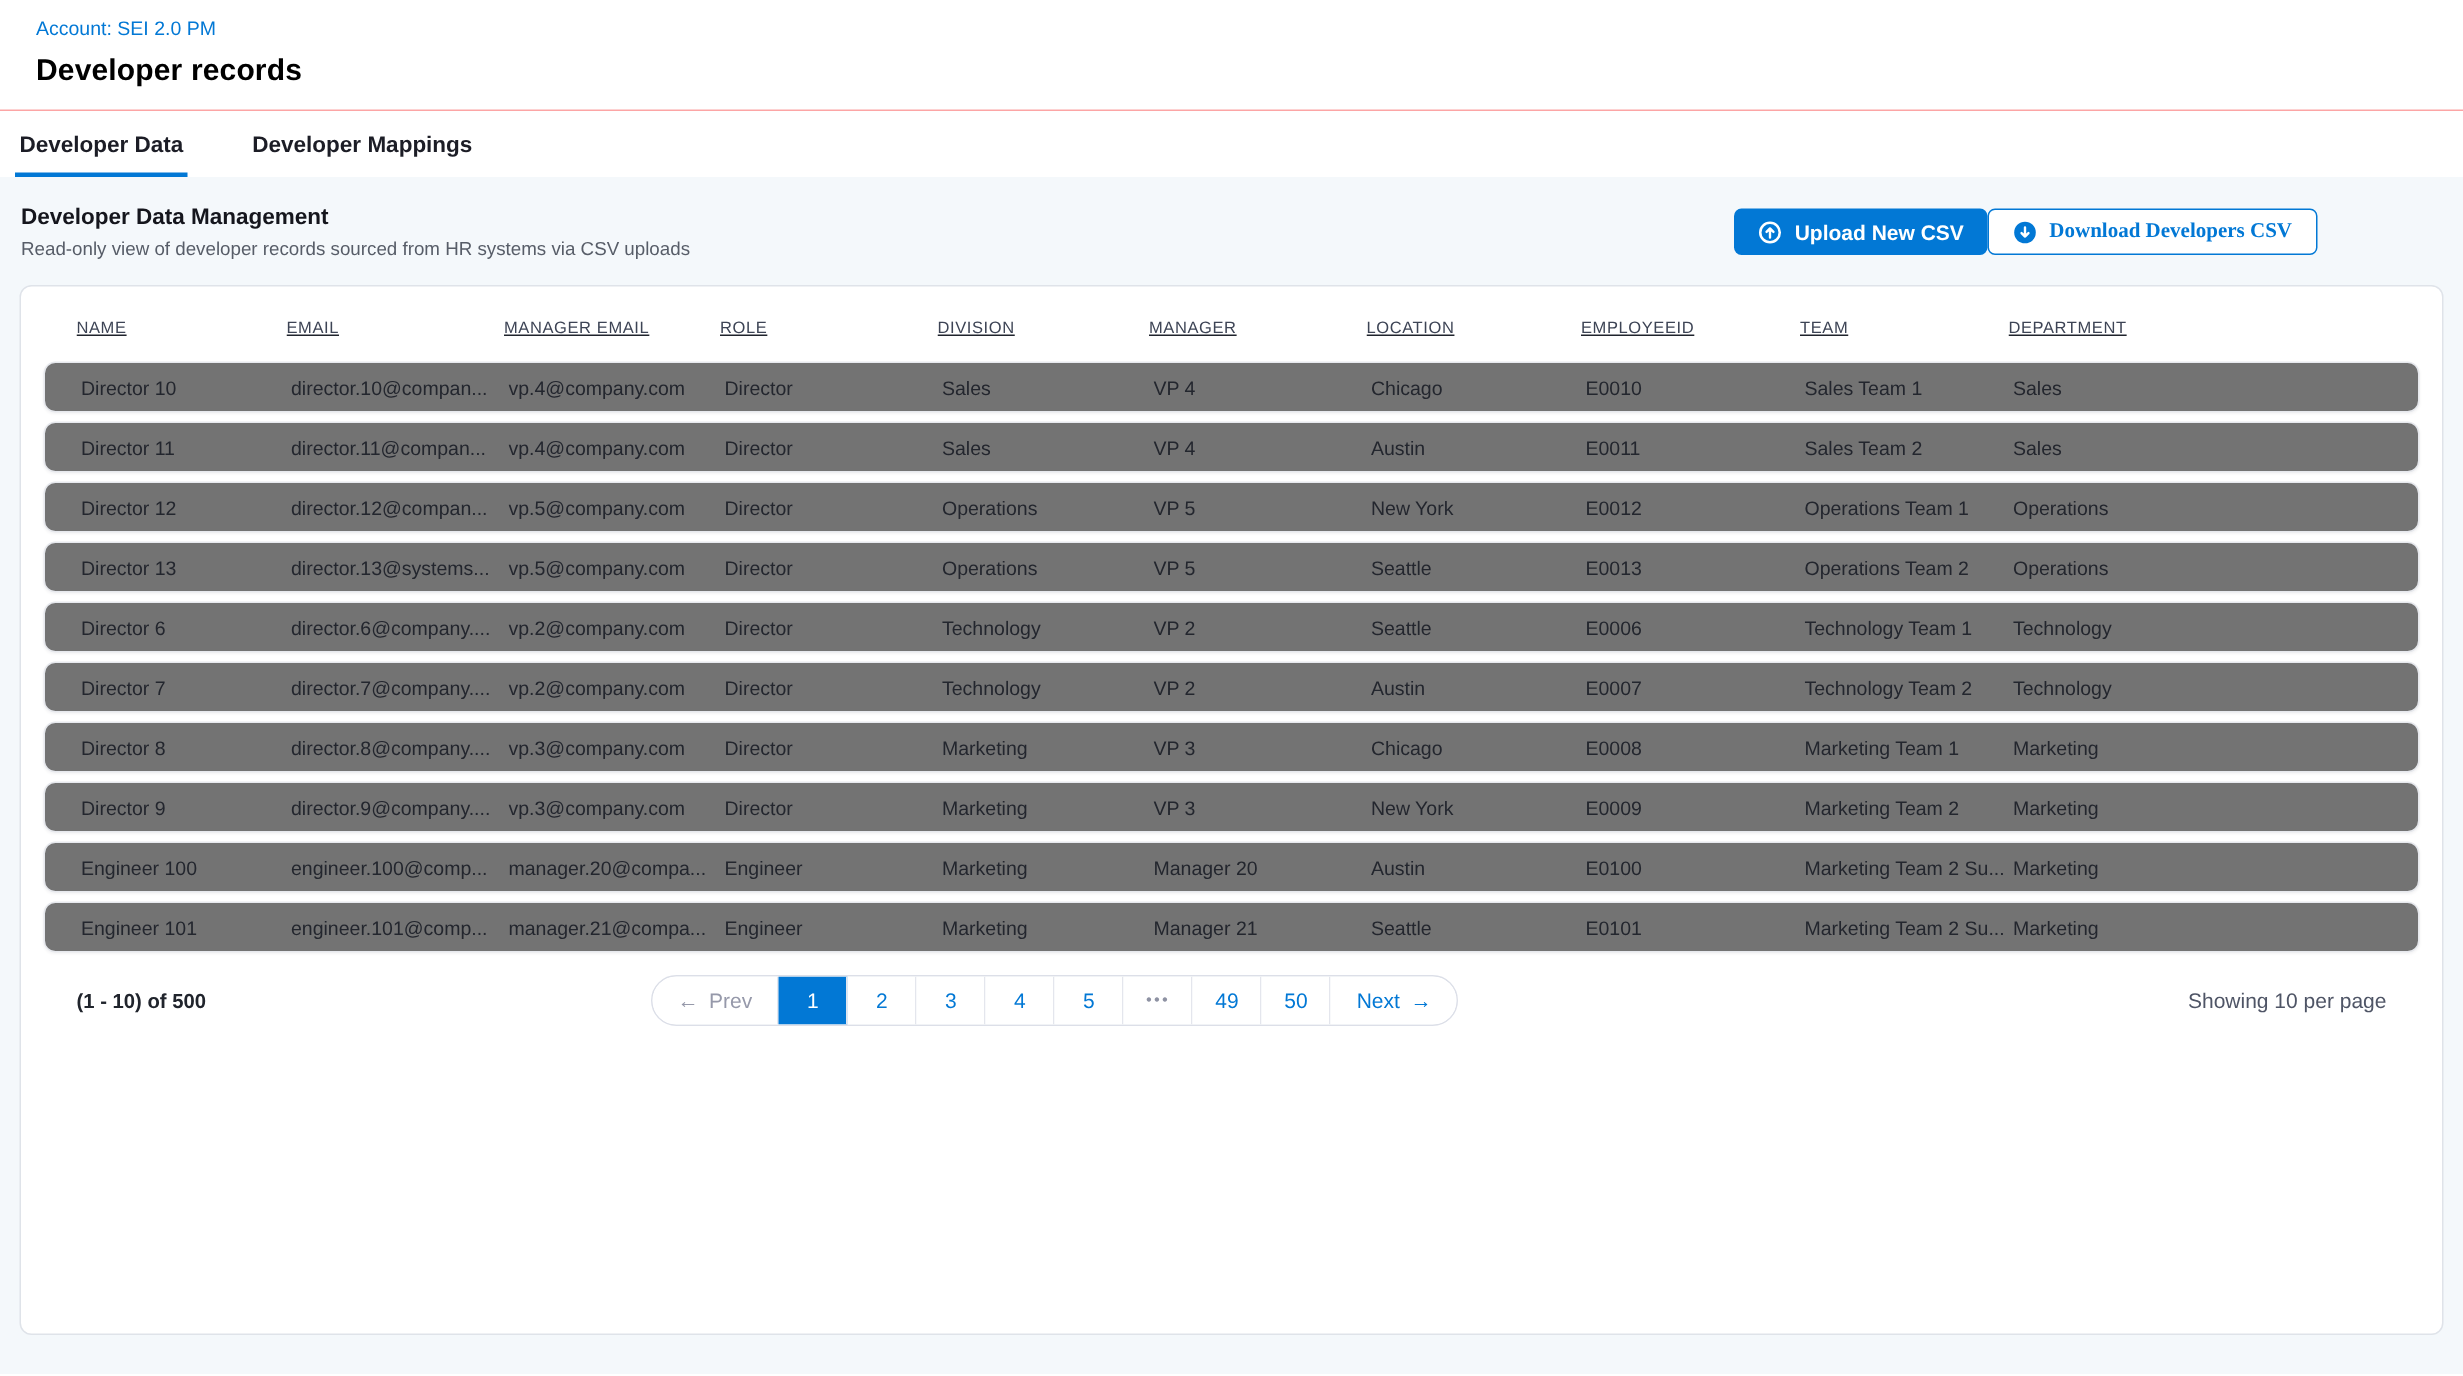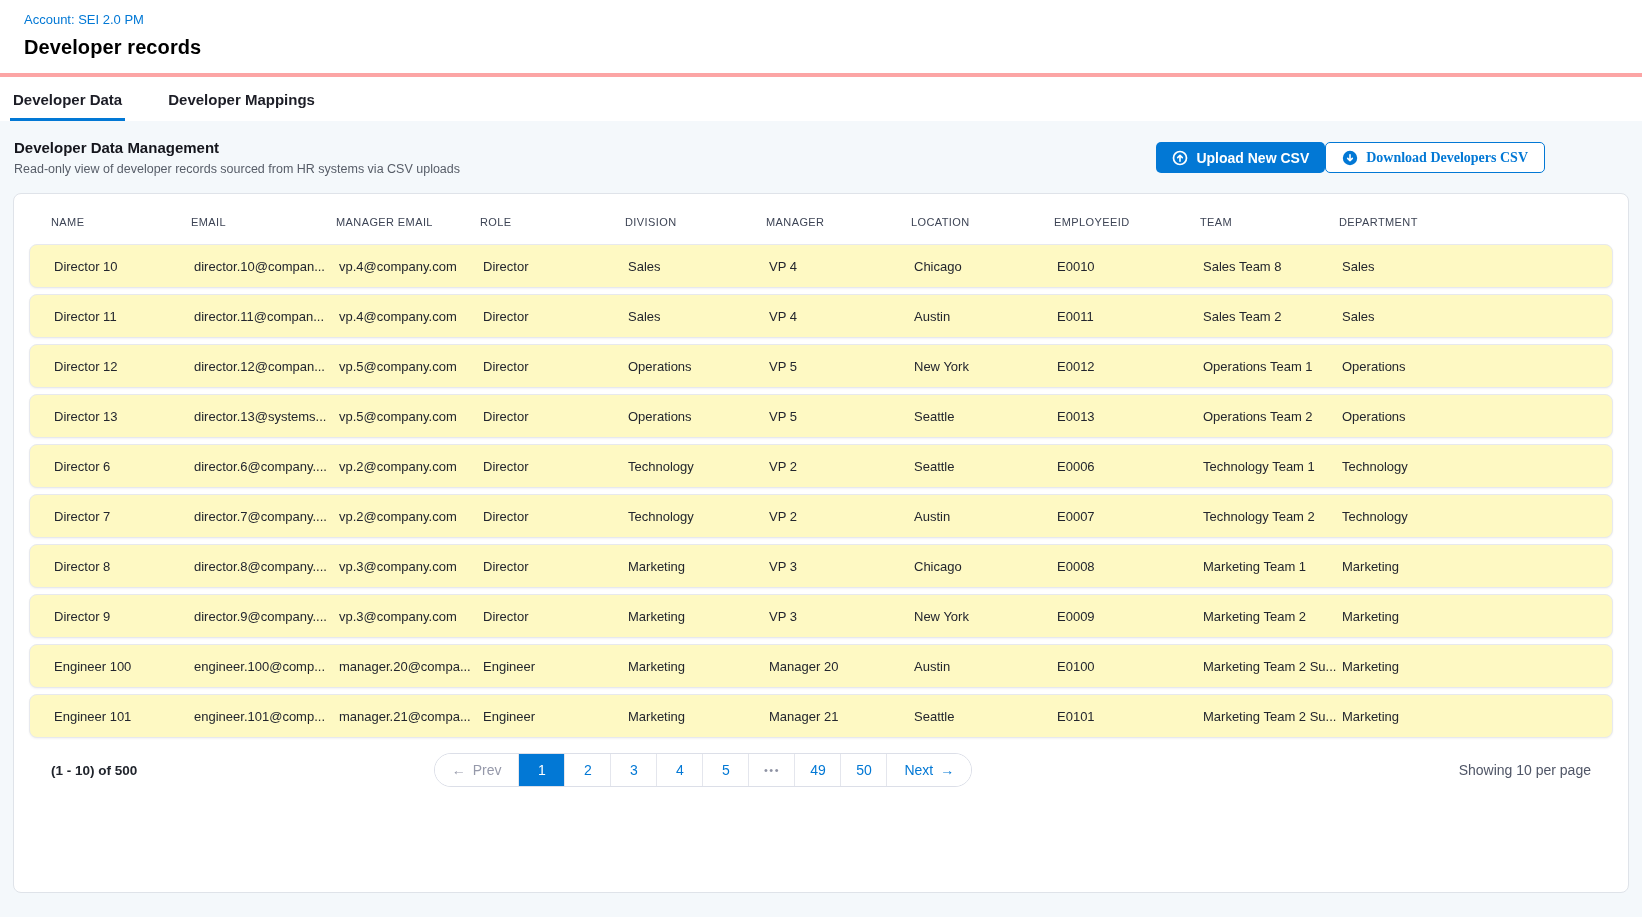--- a/index.html
+++ b/index.html
@@ -10,21 +10,21 @@
     color: #1f232c;
     overflow: hidden;
   }
 
   
   .top-header { background: #fff; padding: 10px 24px 14px; }
   .account-link { color: #0278d5; font-size: 13px; cursor: pointer; display: inline-block; }
   .page-title { font-size: 20px; font-weight: 700; color: #000000; margin-top: 8px; letter-spacing: .1px; }
 
   
-  .tabbar { background: #fff; border-top: 4px solid #fca5a5; display: flex; gap: 40px; padding-left: 10px; }
+  .tabbar { background: #fff; border-top: 1px solid #fca5a5; display: flex; gap: 40px; padding-left: 10px; }
   .tab {
     font-size: 15px; font-weight: 700; color: #1c1d26;
     padding: 14px 3px 10px; border-bottom: 3px solid transparent; cursor: pointer;
   }
   .tab.active { border-bottom-color: #0278d5; }
 
   
   .content { background: #f4f8fb; height: 798px; padding: 18px 13px 0; }
 
   .section-head { display: flex; justify-content: space-between; align-items: flex-start; padding: 0 0 17px 1px; }
@@ -44,28 +44,28 @@
   
   .table-card {
     background: #fff; border: 1px solid #dfe3e9; border-radius: 8px;
     height: 700px; padding: 6px 15px 0;
   }
   .grid {
     display: grid;
     grid-template-columns: 140px 145px 144px 145px 141px 145px 143px 146px 139px 1fr;
     align-items: center;
   }
-  .table-head { height: 44px; padding: 0 22px; }
+  .table-head { height: 44px; padding: 0 22px; text-decoration: underline; }
   .hcell {
     font-size: 11px; letter-spacing: .4px; color: #3d4455; font-weight: 500;
     text-transform: uppercase; white-space: nowrap; overflow: hidden;
   }
   .row-card {
-    height: 44px; margin-bottom: 6px; padding: 0 24px;
-    background: #fef9c3; border: 1px solid #e7e9ee; border-radius: 8px;
+    height: 34px; margin-bottom: 6px; padding: 0 24px;
+    background: #737373; border: 1px solid #e7e9ee; border-radius: 8px;
     box-shadow: 0 1px 2px rgba(16,24,40,.05);
   }
   .cell { font-size: 13px; color: #23262e; white-space: nowrap; overflow: hidden; }
 
   
   .card-footer { display: flex; align-items: center; justify-content: space-between; margin-top: 15px; padding: 0 22px 0 22px; }
   .range-label { font-size: 13.5px; font-weight: 700; color: #20242c; }
   .per-page-label { font-size: 14px; color: #4f5566; }
 
   .pagination {
@@ -156,21 +156,21 @@
 
         <div class="grid row-card">
           <div class="cell">Director 10</div>
           <div class="cell">director.10@compan...</div>
           <div class="cell">vp.4@company.com</div>
           <div class="cell">Director</div>
           <div class="cell">Sales</div>
           <div class="cell">VP 4</div>
           <div class="cell">Chicago</div>
           <div class="cell">E0010</div>
-          <div class="cell">Sales Team 8</div>
+          <div class="cell">Sales Team 1</div>
           <div class="cell">Sales</div>
         </div>
 
         <div class="grid row-card">
           <div class="cell">Director 11</div>
           <div class="cell">director.11@compan...</div>
           <div class="cell">vp.4@company.com</div>
           <div class="cell">Director</div>
           <div class="cell">Sales</div>
           <div class="cell">VP 4</div>

